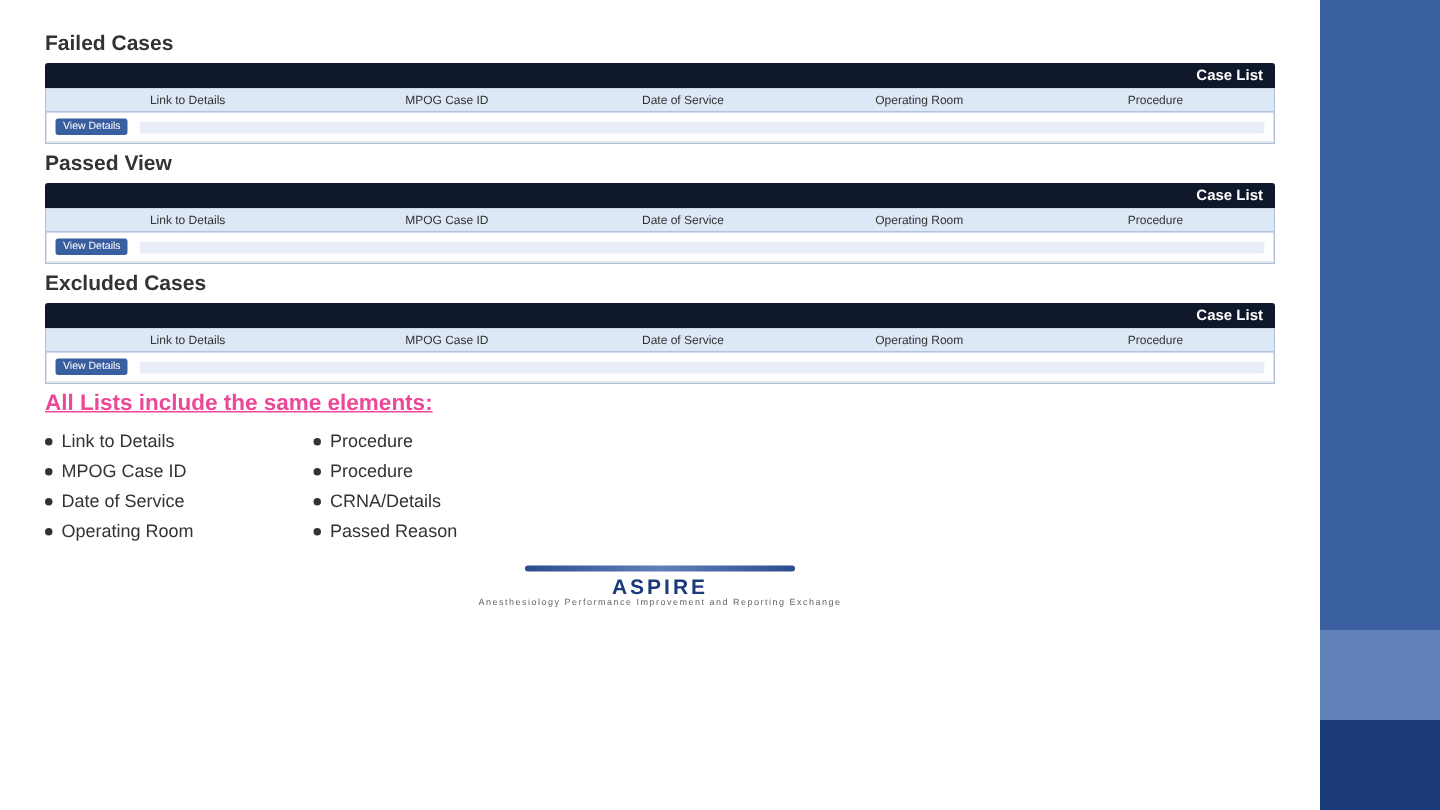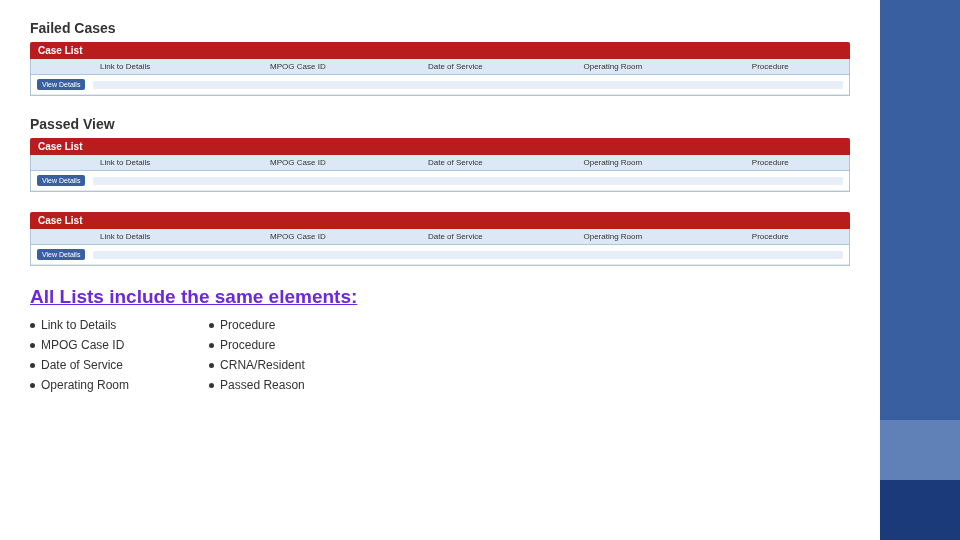--- a/index.html
+++ b/index.html
@@ -42,30 +42,31 @@
     }
 
     .section-title {
       font-size: 14px;
       font-weight: bold;
       color: #333;
       margin-bottom: 6px;
     }
 
     .section-block {
-      margin-bottom: 20px;
+      margin-bottom: 4px;
     }
 
     .case-list-header {
-      background: #b91c1c;
+      background: #0f172a;
       color: white;
       font-size: 10px;
       padding: 3px 8px;
       font-weight: bold;
       border-radius: 2px 2px 0 0;
+      text-align: right;
     }
 
     .case-list-table {
       border: 1px solid #b0c4de;
       border-top: none;
       background: #fff;
     }
 
     .case-list-cols {
       display: flex;
@@ -106,23 +107,23 @@
 
     .case-row-spacer {
       flex: 4;
       height: 8px;
       background: #e8eef8;
       border-radius: 2px;
       margin-left: 8px;
     }
 
     .all-lists-title {
-      font-size: 19px;
-      font-weight: bold;
-      color: #6d28d9;
+      font-size: 15px;
+      font-weight: bold;
+      color: #ec4899;
       text-decoration: underline;
       margin-bottom: 10px;
     }
 
     .bullet-lists {
       display: flex;
       gap: 80px;
     }
 
     .bullet-list {
@@ -207,20 +208,21 @@
         <div class="case-list-col">Procedure</div>
       </div>
       <div class="case-list-row">
         <button class="view-details-btn">View Details</button>
         <div class="case-row-spacer"></div>
       </div>
     </div>
   </div>
 
   <div class="section-block">
+    <div class="section-title">Excluded Cases</div>
     <div class="case-list-header">Case List</div>
     <div class="case-list-table">
       <div class="case-list-cols">
         <div class="case-list-col link-col">Link to Details</div>
         <div class="case-list-col">MPOG Case ID</div>
         <div class="case-list-col">Date of Service</div>
         <div class="case-list-col">Operating Room</div>
         <div class="case-list-col">Procedure</div>
       </div>
       <div class="case-list-row">
@@ -255,29 +257,34 @@
       <li>
           <span class="bullet-dot"></span>
           <span>Procedure</span>
         </li>
       <li>
           <span class="bullet-dot"></span>
           <span>Procedure</span>
         </li>
       <li>
           <span class="bullet-dot"></span>
-          <span>CRNA/Resident</span>
+          <span>CRNA/Details</span>
         </li>
       <li>
           <span class="bullet-dot"></span>
           <span>Passed Reason</span>
         </li>
     </ul>
   </div>
 
+  <div class="aspire-footer">
+    <div class="aspire-bar"></div>
+    <div class="aspire-text">ASPIRE</div>
+    <div class="aspire-subtext">Anesthesiology Performance Improvement and Reporting Exchange</div>
+  </div>
 
 </div>
 
 <div class="right-sidebar">
   <div class="right-sidebar-top"></div>
   <div class="right-sidebar-mid"></div>
   <div class="right-sidebar-bottom"></div>
 </div>
 
 </body></html>

